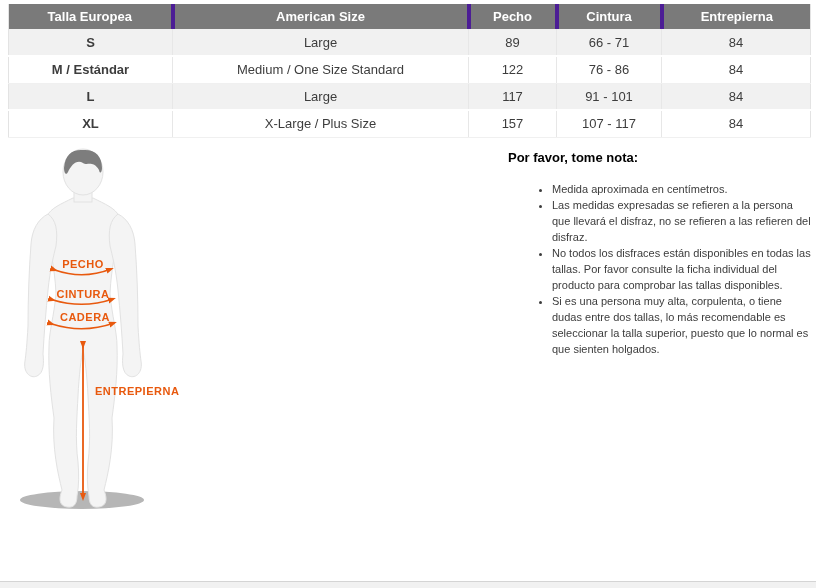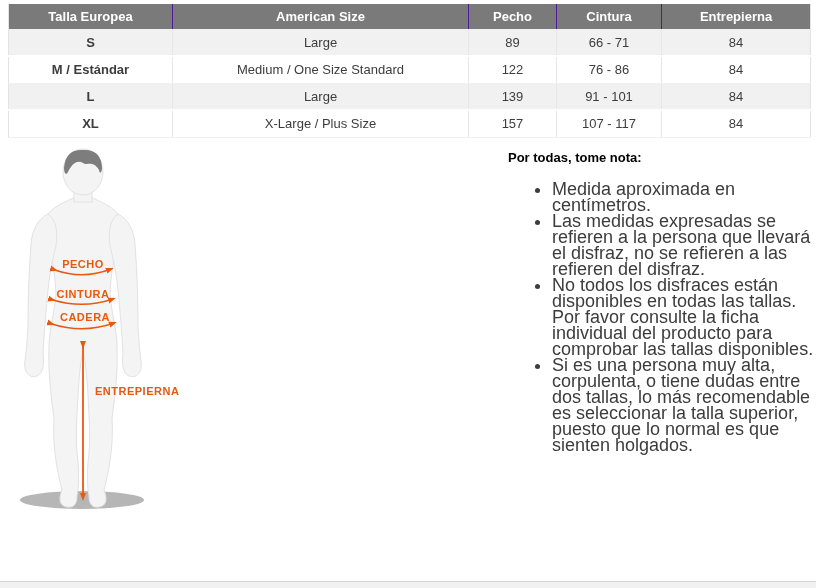--- a/index.html
+++ b/index.html
@@ -8,21 +8,21 @@
 
   
   .size-table {
     position: absolute; left: 8px; top: 4px; width: 802px;
     border-collapse: collapse; table-layout: fixed;
     border-left: 1px solid #e3e3e3; border-right: 1px solid #e3e3e3;
     border-bottom: 1px solid #e3e3e3;
   }
   .size-table th {
     background: #7a7a7a; color: #fff; font-size: 13px; font-weight: bold;
-    height: 25px; text-align: center; border-left: 1px solid #4c1d95;
+    height: 25px; text-align: center; border-left: 4px solid #4c1d95;
   }
   .size-table th:first-child { border-left: none; margin-top: 27px; }
   .size-table td {
     height: 27px; text-align: center; font-size: 13px; color: #3d3d3d;
     border-left: 1px solid #e7e7e7; border-bottom: 2px solid #fff;
   }
   .size-table td:first-child { border-left: none; }
   .size-table tbody tr:nth-child(odd) td { background: #f1f1f1; }
   .size-table tbody tr:nth-child(even) td { background: #ffffff; border-bottom: 1px solid #f0f0f0; }
   .size-table tbody tr td.strong { font-weight: bold; }
@@ -37,21 +37,21 @@
   .lbl-chest  { left: 35px; width: 66px; top: 110px; text-align: center; }
   .lbl-waist  { left: 32px; width: 72px; top: 140px; text-align: center; }
   .lbl-hip    { left: 35px; width: 70px; top: 163px; text-align: center; }
   .lbl-inseam { left: 80px; top: 237px; }
 
   
   .notes { position: absolute; left: 508px; top: 150px; width: 306px; }
   .notes h3 { font-size: 13px; font-weight: bold; color: #000; line-height: 16px; }
   .notes ul { margin-top: 15px; padding-left: 44px; }
   .notes li {
-    font-size: 18px; line-height: 16px; color: #3c3c3c;
+    font-size: 11px; line-height: 16px; color: #3c3c3c;
     list-style: disc outside;
   }
 
   
   .hscrollbar {
     position: absolute; left: 0; right: 0; bottom: 0; height: 7px;
     background: #f1f1f1; border-top: 1px solid #d4d4d4;
   }
 </style>
 </head>
@@ -85,21 +85,21 @@
     <tr>
       <td class="strong">M / Estándar</td>
       <td>Medium / One Size Standard</td>
       <td>122</td>
       <td>76 - 86</td>
       <td>84</td>
     </tr>
     <tr>
       <td class="strong">L</td>
       <td>Large</td>
-      <td>139</td>
+      <td>117</td>
       <td>91 - 101</td>
       <td>84</td>
     </tr>
     <tr>
       <td class="strong">XL</td>
       <td>X-Large / Plus Size</td>
       <td>157</td>
       <td>107 - 117</td>
       <td>84</td>
     </tr>
@@ -177,21 +177,21 @@
     <path d="M68,198 L68,350" fill="none" stroke="#e8590e" stroke-width="1.8" marker-start="url(#ah)" marker-end="url(#ah)"></path>
   </svg>
 
   <span class="fig-label lbl-chest">PECHO</span>
   <span class="fig-label lbl-waist">CINTURA</span>
   <span class="fig-label lbl-hip">CADERA</span>
   <span class="fig-label lbl-inseam">ENTREPIERNA</span>
 </div>
 
 <div class="notes">
-  <h3>Por todas, tome nota:</h3>
+  <h3>Por favor, tome nota:</h3>
   <ul>
     <li>Medida aproximada en centímetros.</li>
     <li>Las medidas expresadas se refieren a la persona que llevará el disfraz, no se refieren a las refieren del disfraz.</li>
     <li>No todos los disfraces están disponibles en todas las tallas. Por favor consulte la ficha individual del producto para comprobar las tallas disponibles.</li>
     <li>Si es una persona muy alta, corpulenta, o tiene dudas entre dos tallas, lo más recomendable es seleccionar la talla superior, puesto que lo normal es que sienten holgados.</li>
   </ul>
 </div>
 
 <div class="hscrollbar"></div>
 

